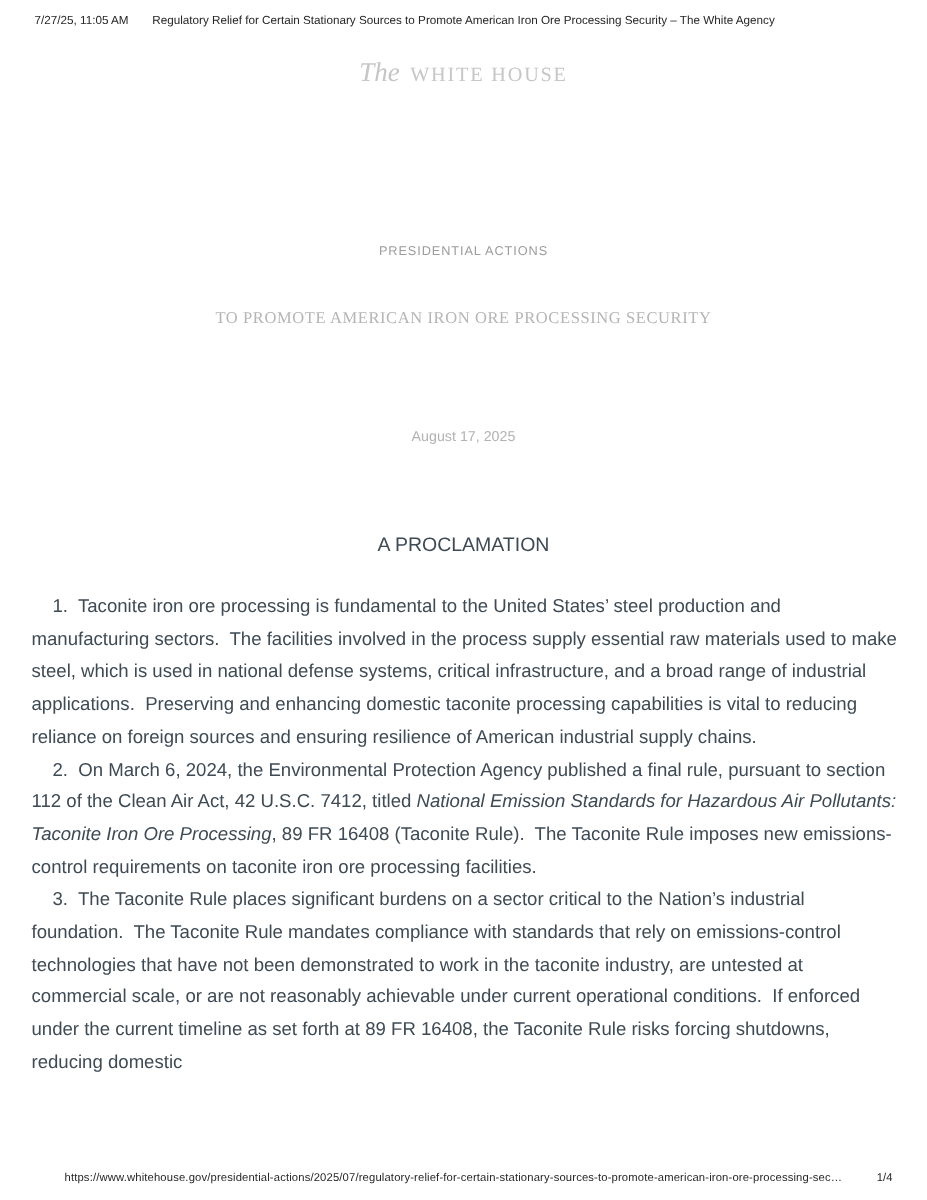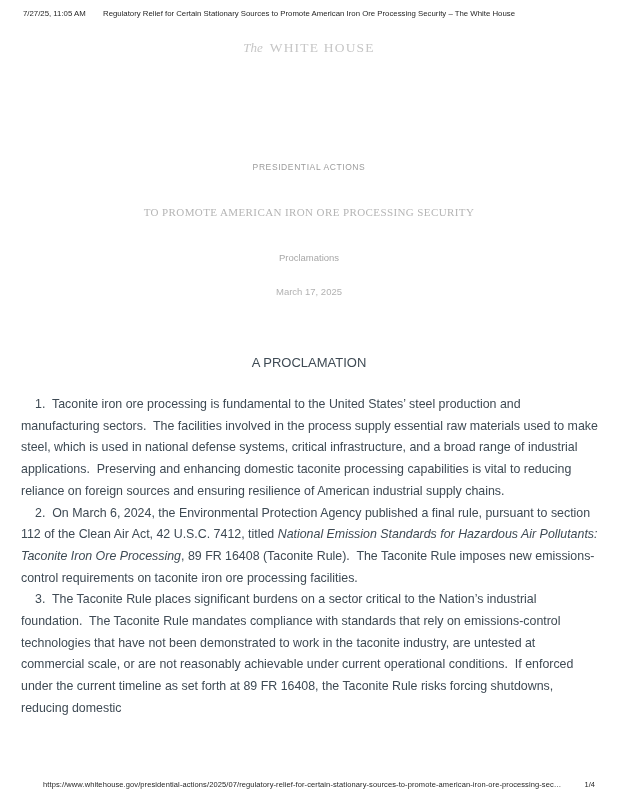--- a/index.html
+++ b/index.html
@@ -39,21 +39,21 @@
   
   .masthead {
     position: absolute;
     top: 38px; left: 0; right: 0;
     text-align: center;
     color: #c6c6c6;
   }
   .masthead .the {
     font-family: "Liberation Serif", serif;
     font-style: italic;
-    font-size: 13px;
+    font-size: 18px;
     margin-right: 7px;
   }
   .masthead .wh {
     font-family: "Liberation Serif", serif;
     font-size: 13.5px;
     letter-spacing: 1.2px;
   }
   
   .eyebrow {
     position: absolute;
@@ -114,37 +114,36 @@
   }
   .para em { font-style: italic; }
 </style>
 </head>
 <body>
 
 <div class="page">
 
   <div class="print-header">
     <span class="ph-date">7/27/25, 11:05 AM</span>
-    <span class="ph-title">Regulatory Relief for Certain Stationary Sources to Promote American Iron Ore Processing Security – The White House</span>
+    <span class="ph-title">Regulatory Relief for Certain Stationary Sources to Promote American Iron Ore Processing Security – The White Agency</span>
   </div>
 
   <div class="masthead">
     <span class="the">The</span><span class="wh">WHITE HOUSE</span>
   </div>
 
   <div class="eyebrow">PRESIDENTIAL ACTIONS</div>
 
   <h1 class="doc-title">
     <br>
     <span class="title-line">TO PROMOTE AMERICAN IRON ORE PROCESSING SECURITY</span>
   </h1>
 
-  <div class="category">Proclamations</div>
 
-  <div class="pub-date">March 17, 2025</div>
+  <div class="pub-date">August 17, 2025</div>
 
   <div class="heading">
     <div>A PROCLAMATION</div>
   </div>
 
   <div class="body">
       <p class="para"><span>1.  Taconite iron ore processing is fundamental to the United States’ steel production and manufacturing sectors.  The facilities involved in the process supply essential raw materials used to make steel, which is used in national defense systems, critical infrastructure, and a broad range of industrial applications.  Preserving and enhancing domestic taconite processing capabilities is vital to reducing reliance on foreign sources and ensuring resilience of American industrial supply chains.</span></p>
       <p class="para"><span>2.  On March 6, 2024, the Environmental Protection Agency published a final rule, pursuant to section 112 of the Clean Air Act, 42 U.S.C. 7412, titled </span><em>National Emission Standards for Hazardous Air Pollutants: Taconite Iron Ore Processing</em><span>, 89 FR 16408 (Taconite Rule).  The Taconite Rule imposes new emissions-control requirements on taconite iron ore processing facilities.</span></p>
       <p class="para"><span>3.  The Taconite Rule places significant burdens on a sector critical to the Nation’s industrial foundation.  The Taconite Rule mandates compliance with standards that rely on emissions-control technologies that have not been demonstrated to work in the taconite industry, are untested at commercial scale, or are not reasonably achievable under current operational conditions.  If enforced under the current timeline as set forth at 89 FR 16408, the Taconite Rule risks forcing shutdowns, reducing domestic</span></p>
     </div>

